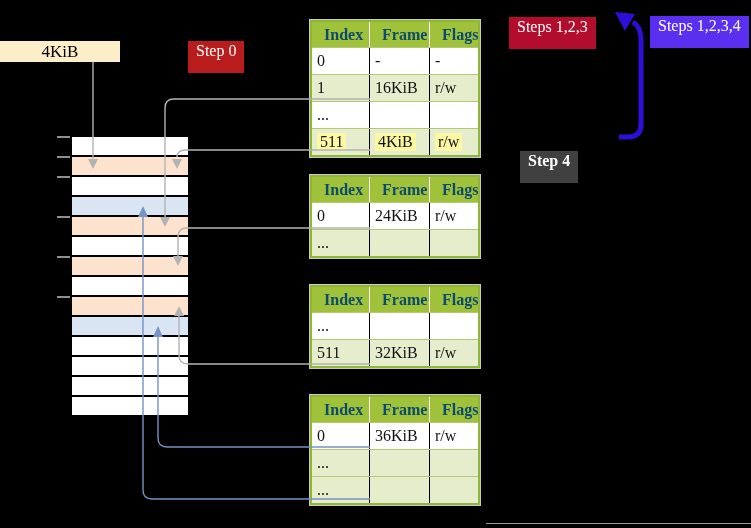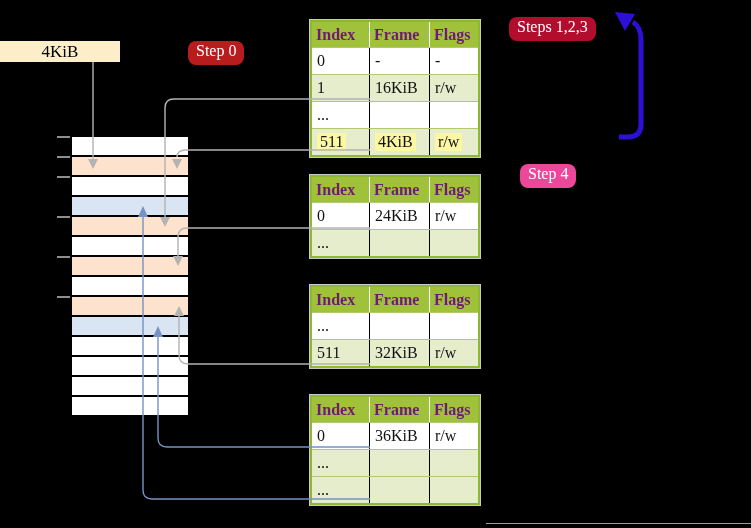--- a/index.html
+++ b/index.html
@@ -8,22 +8,22 @@
     overflow:hidden; font-family:"Liberation Serif", serif;
   }
   
   .ptable {
     position:absolute; left:310px; width:170px;
     border:2px solid #8fb832; background:#fff;
     box-shadow:0 0 0 1px #c9c9c9; box-sizing:border-box; z-index:2;
   }
   .hrow  { display:grid; grid-template-columns:57px 60px 49px; height:25px; background:#9fc23a; }
   .hcell {
-    color:#701a75; font-weight:bold; font-size:16px; display:flex; align-items:center;
-    padding-left:4px; border-left:1px solid #fff; box-sizing:border-box; overflow:hidden;
+    color:#0c4a6e; font-weight:bold; font-size:16px; display:flex; align-items:center;
+    padding-left:12px; border-left:1px solid #fff; box-sizing:border-box; overflow:hidden;
   }
   .hcell:first-child { border-left:none; }
   .brow  { display:grid; grid-template-columns:57px 60px 49px; height:26px; background:#fff; border-top:1px solid #b4c873; }
   .brow.alt { background:#e6edcc; }
   .bcell {
     font-size:16px; color:#121212; display:flex; align-items:center;
     padding-left:5px; border-left:1px solid #000; box-sizing:border-box; overflow:hidden;
   }
   .bcell:first-child { border-left:none; }
   .hl-text { padding:0 3px; }
@@ -34,22 +34,22 @@
   }
   .mem-row { height:18px; border-top:2px solid #000; }
   .mem-row:first-child { border-top:none; }
   .tick { position:absolute; left:57px; width:13px; height:2px; background:#8f8f8f; z-index:1; }
   
   .memlabel {
     position:absolute; left:0; top:41px; width:120px; height:21px;
     color:#000; text-align:center; font-size:17px; line-height:21px; z-index:4;
   }
   .badge {
-    position:absolute; color:#fff; font-size:16px; height:24px; line-height:20px;
-    padding:0 8px; border-radius:8px; white-space:nowrap; z-index:4;
+    position:absolute; color:#fff; font-size:16px; height:32px; line-height:20px;
+    padding:0 8px; border-radius:0; white-space:nowrap; z-index:4;
   }
   .edge-line { position:absolute; left:486px; top:523px; width:265px; height:1px; background:#9a9a9a; z-index:1; }
   
   .overlay { position:absolute; left:0; top:0; z-index:3; pointer-events:none; }
 </style>
 </head>
 <body>
 
 <div class="stage">
 
@@ -67,21 +67,22 @@
       <div class="mem-row" style="background: rgb(255, 255, 255);"></div>
       <div class="mem-row" style="background: rgb(255, 255, 255);"></div>
       <div class="mem-row" style="background: rgb(255, 255, 255);"></div>
       <div class="mem-row" style="background: rgb(255, 255, 255);"></div>
     </div>
 
   <div class="memlabel" style="background: rgb(251, 238, 201);">4KiB</div>
 
   <div class="badge" style="left: 188px; top: 41px; background: #b91c1c;">Step 0</div>
   <div class="badge" style="left: 509px; top: 17px; background: rgb(179, 13, 46);">Steps 1,2,3</div>
-  <div class="badge" style="left: 520px; top: 164px; background: #ec4899;">Step 4</div>
+  <div class="badge" style="left: 650px; top: 16px; background: rgb(91, 47, 240);">Steps 1,2,3,4</div>
+  <div class="badge" style="left: 520px; top: 151px; background: #404040; font-weight: bold;">Step 4</div>
 
   <div class="ptable" style="top:20px;">
       <div class="hrow">
         <div class="hcell">Index</div>
         <div class="hcell">Frame</div>
         <div class="hcell">Flags</div>
       </div>
       <div class="brow">
         <div class="bcell">
           <span>0</span>

